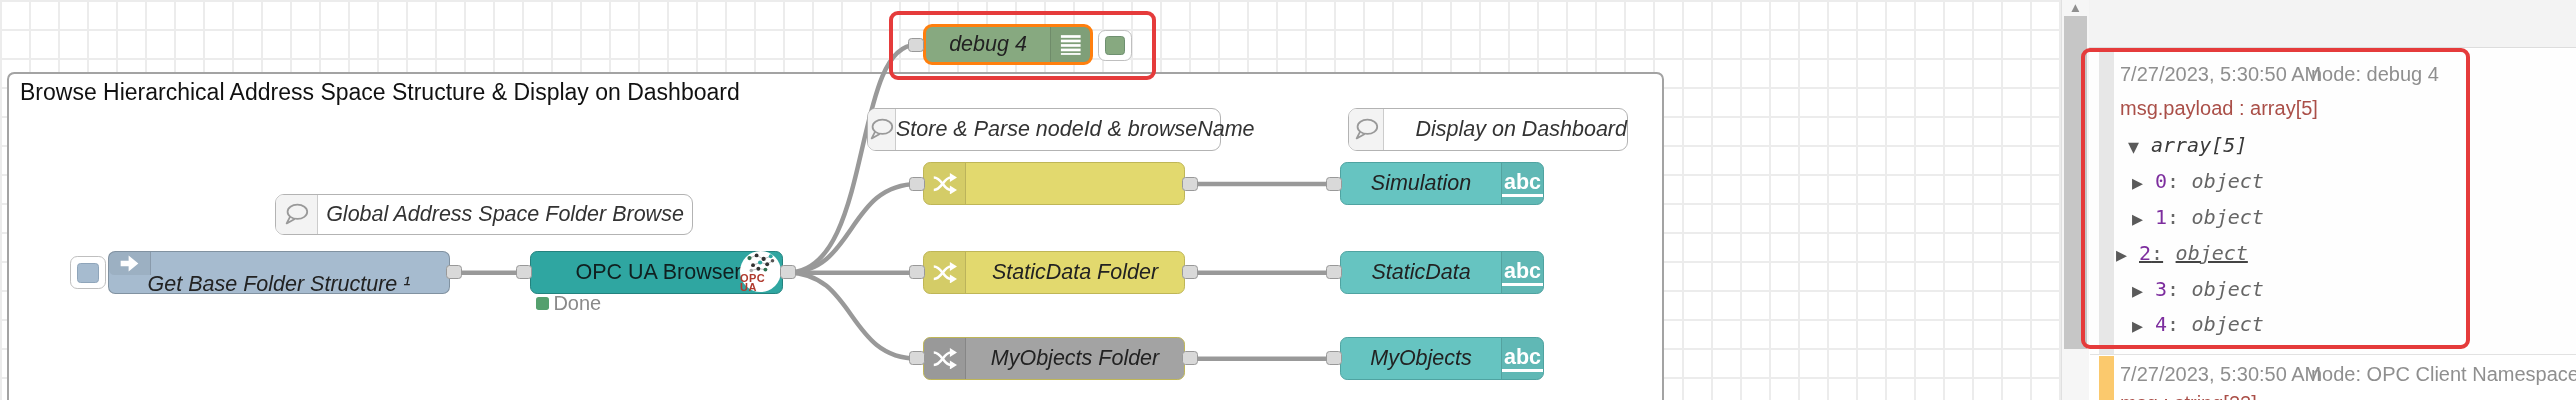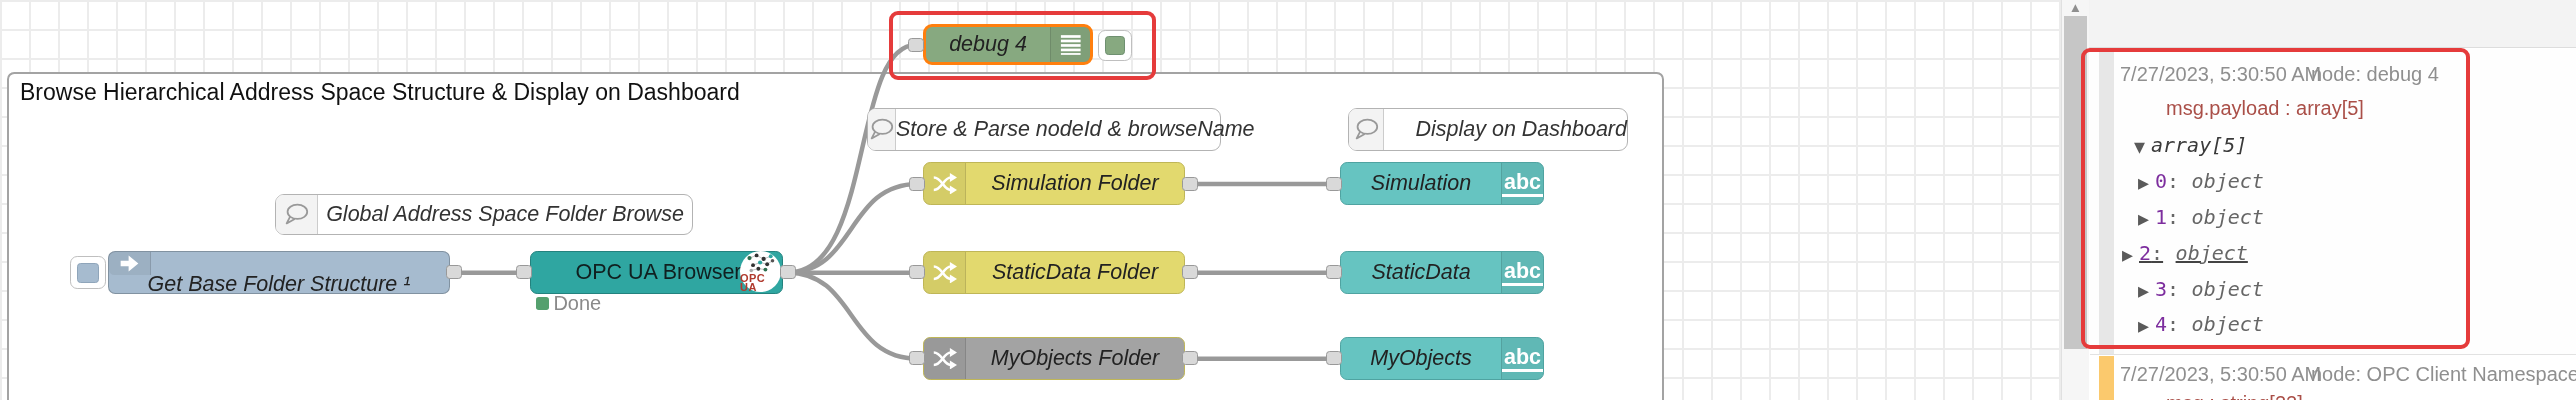--- a/index.html
+++ b/index.html
@@ -59,22 +59,22 @@
   .sb-arrow{position:absolute;left:0;top:0;width:27px;text-align:center;font-size:13.4px;color:#8f8f8f;line-height:16px;}
   .sb-thumb{position:absolute;left:1.8px;top:16px;width:23px;height:333px;background:#c6c6c6;}
   .sb-top{position:absolute;left:27px;top:0;width:488px;height:48px;background:#f3f3f3;
         border-bottom:0.9px solid #ddd;box-sizing:border-box;}
   .msg{position:absolute;left:28px;width:487px;background:#fefefe;}
   .gutter{position:absolute;left:9px;top:0;bottom:0;width:15.2px;background:#e7e7e7;}
   .gutter.orange{background:#fbc96d;}
   .meta{position:absolute;left:0;width:100%;font-size:20px;color:#8f8f8f;white-space:nowrap;}
   .meta .ts{position:absolute;left:30px;}
   .meta .nd{position:absolute;left:221px;}
-  .dpath{position:absolute;left:30px;font-size:20px;color:#aa4f48;white-space:nowrap;margin-left:46px;}
-  .trow{position:absolute;font-family:"DejaVu Sans Mono",monospace;font-size:20px;color:#444;white-space:nowrap;text-align:center;}
+  .dpath{position:absolute;left:30px;font-size:20px;color:#aa4f48;white-space:nowrap;}
+  .trow{position:absolute;font-family:"DejaVu Sans Mono",monospace;font-size:20px;color:#444;white-space:nowrap;}
   .caret{display:inline-block;width:23px;font-size:14.3px;color:#5a5a5a;font-family:"DejaVu Sans",sans-serif;}
   .troot{font-style:italic;color:#3a3a3a;}
   .tkey{color:#7d2e9e;}
   .tsep{color:#666;}
   .tval{font-style:italic;color:#666;margin-left:12.5px;}
 </style>
 </head>
 <body>
 
 <div class="screen">
@@ -181,21 +181,20 @@
 
   <div class="node" style="left:923px;top:162px;width:262px;background:#e2d96e;border-color:#bfb657;">
     <div class="icon-sec left">
       <svg width="25" height="21.5" viewBox="0 0 28 24">
           <path d="M2 5 C 11 5, 13 19, 21 19" stroke="#fff" stroke-width="3" fill="none"></path>
           <polygon points="20,14 28,19 20,24" fill="#fff"></polygon>
           <path d="M2 19 C 11 19, 13 5, 21 5" stroke="#fff" stroke-width="3" fill="none"></path>
           <polygon points="20,0 28,5 20,10" fill="#fff"></polygon>
         </svg>
     </div>
-    <div class="nlabel">Simulation Folder</div>
   </div>
   <div class="node" style="left:923px;top:251px;width:262px;background:#e2d96e;border-color:#bfb657;">
     <div class="icon-sec left">
       <svg width="25" height="21.5" viewBox="0 0 28 24">
           <path d="M2 5 C 11 5, 13 19, 21 19" stroke="#fff" stroke-width="3" fill="none"></path>
           <polygon points="20,14 28,19 20,24" fill="#fff"></polygon>
           <path d="M2 19 C 11 19, 13 5, 21 5" stroke="#fff" stroke-width="3" fill="none"></path>
           <polygon points="20,0 28,5 20,10" fill="#fff"></polygon>
         </svg>
     </div>

